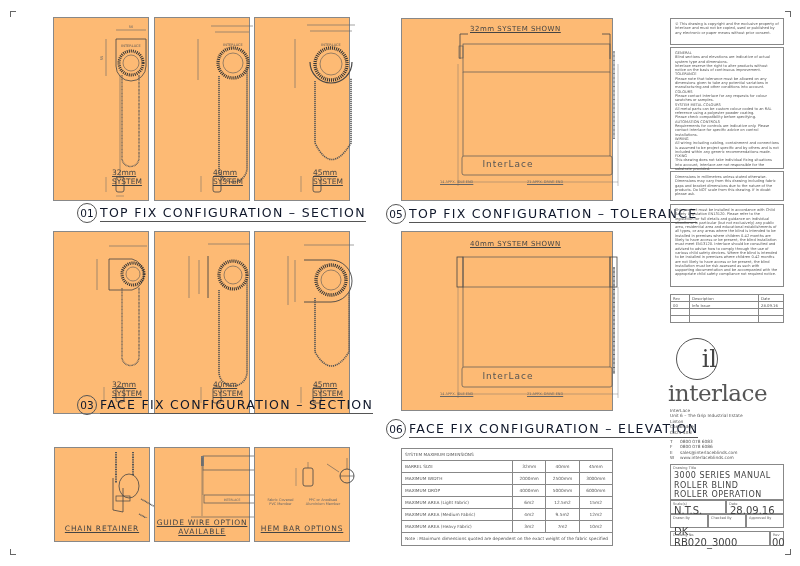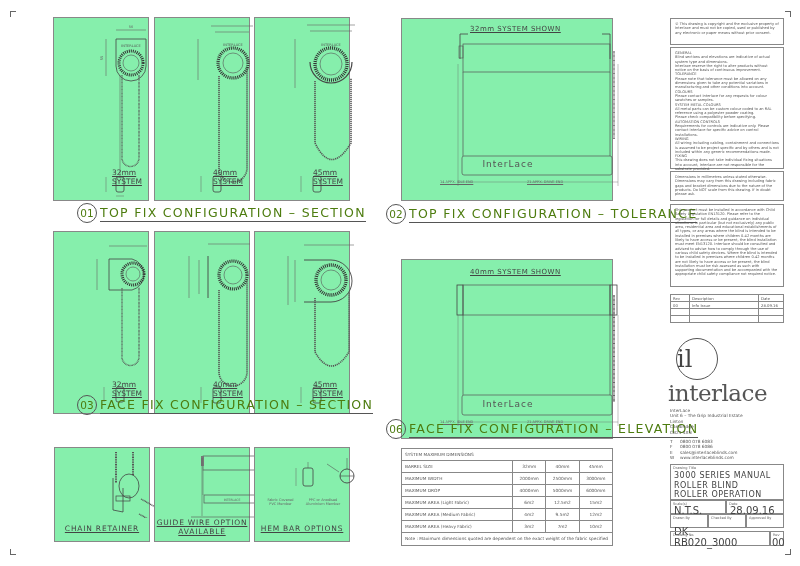--- a/index.html
+++ b/index.html
@@ -1,19 +1,19 @@
 <!DOCTYPE html>
 <html><head>
 <meta charset="utf-8">
 <style>
   html,body{margin:0;padding:0;background:#fff;}
   body{width:800px;height:566px;position:relative;overflow:hidden;font-family:"DejaVu Sans",sans-serif;color:#333;}
   .abs{position:absolute;}
-  .box{position:absolute;border:1px solid #888;background:#86efac;box-sizing:border-box;padding-left:28px;}
-  .caption{position:absolute;font-family:"DejaVu Sans",sans-serif;font-size:12.5px;letter-spacing:1.3px;color:#4d7c0f;white-space:nowrap;}
+  .box{position:absolute;border:1px solid #888;background:#fdba74;box-sizing:border-box;padding-left:28px;}
+  .caption{position:absolute;font-family:"DejaVu Sans",sans-serif;font-size:12.5px;letter-spacing:1.3px;color:#0f172a;white-space:nowrap;}
   .caption .num{display:inline-block;width:18px;height:18px;border:1px solid #555;border-radius:50%;font-size:10.5px;text-align:center;line-height:18px;margin-right:3px;letter-spacing:0;vertical-align:middle;}
   .caption .txt{border-bottom:1px solid #555;padding-bottom:1px;}
   .syslabel{position:absolute;font-size:7.5px;line-height:9px;text-decoration:underline;color:#444;text-align:left;}
   .tiny{font-size:3.5px;color:#666;}
   .notes{position:absolute;border:1px solid #888;box-sizing:border-box;font-size:3.6px;line-height:4.3px;color:#555;padding:3px 4px;}
   .rev{position:absolute;border-collapse:collapse;font-size:3.8px;color:#555;}
   .rev td{border:1px solid #888;height:6px;padding:0 2px;}
   table.dims{position:absolute;border-collapse:collapse;font-size:4.3px;color:#555;}
   table.dims td{border:1px solid #888;padding:0 3px;height:11px;}
   table.dims td.c{text-align:center;}
@@ -222,26 +222,26 @@
       <rect x="32" y="137" width="150" height="19" rx="2" fill="none" stroke="#555" stroke-width="0.7"></rect>
       <line x1="28" y1="45" x2="28" y2="167" stroke="#666" stroke-width="0.4"></line>
       <line x1="188" y1="45" x2="188" y2="167" stroke="#666" stroke-width="0.4"></line>
       <line x1="28" y1="163" x2="188" y2="163" stroke="#666" stroke-width="0.4"></line>
     </svg>
     <div class="abs" style="left:0;width:212px;top:140px;text-align:center;font-size:9px;letter-spacing:1px;color:#555;">InterLace</div>
     <div class="abs tiny" style="left:38px;top:161px;text-decoration:underline;">14 APPX- IDLE END</div>
     <div class="abs tiny" style="left:125px;top:161px;text-decoration:underline;">21 APPX- DRIVE END</div>
   </div>
   <div class="caption" style="left:386px;top:204px;">
-    <span class="num">02</span><span class="txt">TOP FIX CONFIGURATION – TOLERANCE</span>
+    <span class="num">05</span><span class="txt">TOP FIX CONFIGURATION – TOLERANCE</span>
   </div>
 </div>
 
 <div>
-  <div class="box" style="left:401px;top:231px;width:212px;height:180px;margin-top:28px;">
+  <div class="box" style="left:401px;top:231px;width:212px;height:180px;">
     <div class="elev-label" style="left:68px;top:8px;">40mm SYSTEM SHOWN</div>
     <svg width="210" height="178" viewBox="0 0 210 178">
       <rect x="27" y="25" width="6" height="30" fill="none" stroke="#444" stroke-width="0.8"></rect>
       <rect x="180" y="25" width="7" height="30" fill="none" stroke="#444" stroke-width="0.8"></rect>
       <rect x="33" y="25" width="147" height="30" fill="none" stroke="#555" stroke-width="0.7"></rect>
       <line x1="33" y1="55" x2="33" y2="135" stroke="#555" stroke-width="0.7"></line>
       <line x1="180" y1="55" x2="180" y2="135" stroke="#555" stroke-width="0.7"></line>
       <line x1="184" y1="35" x2="184" y2="142" stroke="#444" stroke-width="1.6" stroke-dasharray="0.8 0.5"></line>
       <rect x="32" y="135" width="150" height="20" rx="2" fill="none" stroke="#555" stroke-width="0.7"></rect>
       <line x1="28" y1="55" x2="28" y2="166" stroke="#666" stroke-width="0.4"></line>
@@ -342,21 +342,21 @@
         <td></td>
       </tr>
   <tr>
         <td></td>
         <td></td>
         <td></td>
       </tr>
 </tbody>
   </table>
 
-<div class="abs" style="left:676px;top:338px;width:40px;height:40px;border:1px solid #555;border-radius:50%;text-align:left;line-height:40px;font-family:'DejaVu Serif',serif;font-size:24px;color:#444;">il</div>
+<div class="abs" style="left:676px;top:338px;width:40px;height:40px;border:1px solid #555;border-radius:50%;text-align:right;line-height:40px;font-family:'DejaVu Serif',serif;font-size:24px;color:#444;">il</div>
 <div class="abs" style="left:668px;top:380px;font-family:'DejaVu Serif',serif;font-size:23px;color:#555;letter-spacing:-0.5px;">interlace</div>
 
 <div class="addr" style="left:670px;top:408px;">
   <div>InterLace</div>
   <div>Unit 6 – The Grip Industrial Estate</div>
   <div>Linton</div>
   <div>Cambridge</div>
   <div>CB21 4XN</div>
 </div>
 <div class="addr" style="left:670px;top:439px;">

